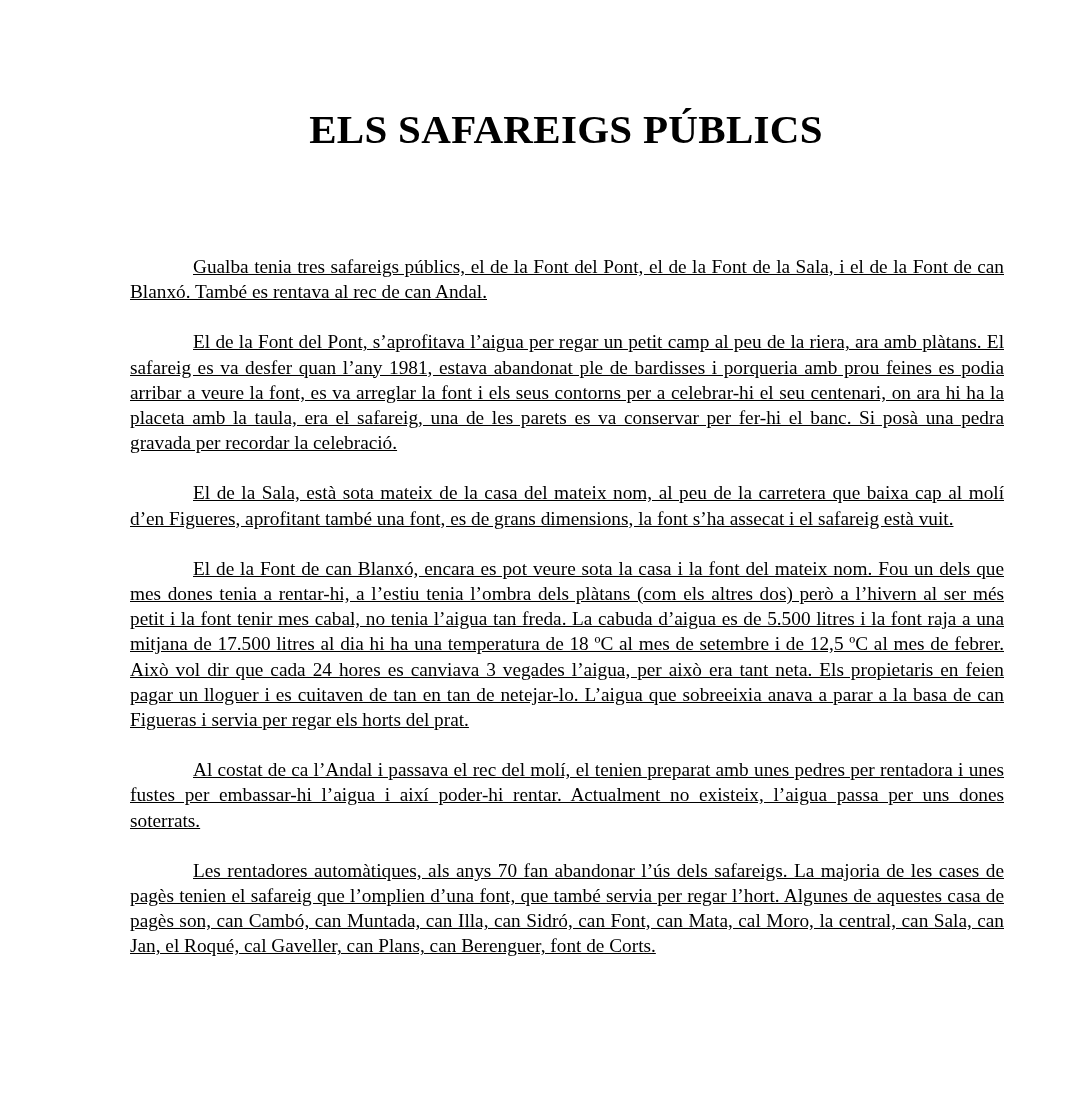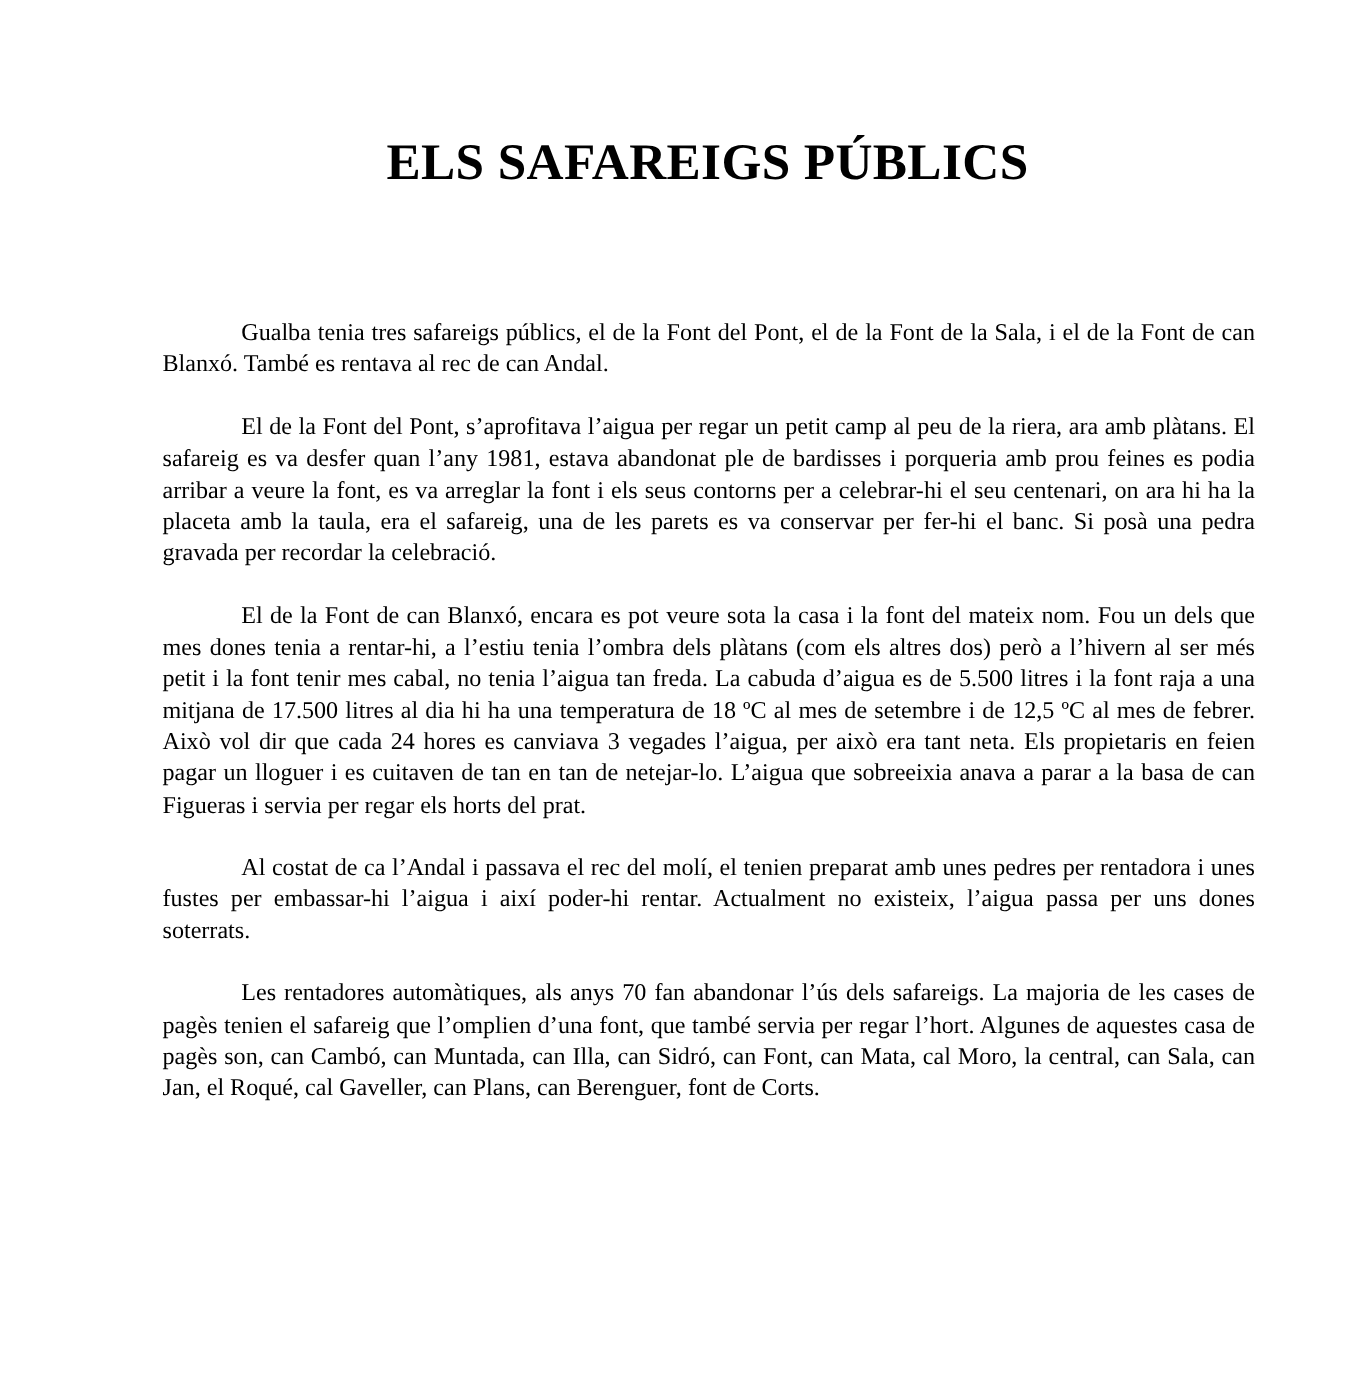--- a/index.html
+++ b/index.html
@@ -32,37 +32,39 @@
       font-size: 41px;
       line-height: 50px;
       margin: 0;
       letter-spacing: 0.3px;
     }
     .body-text {
       position: absolute;
       left: 130px;
       top: 254px;
       width: 874px;
+      text-decoration: underline;
     }
     .para {
       margin: 0 0 25px 0;
       font-size: 19.3px;
       line-height: 25.2px;
       text-align: justify;
       text-indent: 63px;
       transform-origin: left top;
     }
     .para:last-child { text-align: justify; }
   </style>
 </head>
 <body>
 
 <div class="page">
   <h1 class="title">ELS SAFAREIGS PÚBLICS</h1>
 
   <div class="body-text">
     <p class="para">Gualba tenia tres safareigs públics, el de la Font del Pont, el de la Font de la Sala, i el de la Font de can Blanxó. També es rentava al rec de can Andal.</p>
     <p class="para">El de la Font del Pont, s’aprofitava l’aigua per regar un petit camp al peu de la riera, ara amb plàtans. El safareig es va desfer quan l’any 1981, estava abandonat ple de bardisses i porqueria amb prou feines es podia arribar a veure la font, es va arreglar la font i els seus contorns per a celebrar-hi el seu centenari, on ara hi ha la placeta amb la taula, era el safareig, una de les parets es va conservar per fer-hi el banc. Si posà una pedra gravada per recordar la celebració.</p>
+    <p class="para">El de la Sala, està sota mateix de la casa del mateix nom, al peu de la carretera que baixa cap al molí d’en Figueres, aprofitant també una font, es de grans dimensions, la font s’ha assecat i el safareig està vuit.</p>
     <p class="para">El de la Font de can Blanxó, encara es pot veure sota la casa i la font del mateix nom. Fou un dels que mes dones tenia a rentar-hi, a l’estiu tenia l’ombra dels plàtans (com els altres dos) però a l’hivern al ser més petit i la font tenir mes cabal, no tenia l’aigua tan freda. La cabuda d’aigua es de 5.500 litres i la font raja a una mitjana de 17.500 litres al dia hi ha una temperatura de 18 ºC al mes de setembre i de 12,5 ºC al mes de febrer. Això vol dir que cada 24 hores es canviava 3 vegades l’aigua, per això era tant neta. Els propietaris en feien pagar un lloguer i es cuitaven de tan en tan de netejar-lo. L’aigua que sobreeixia anava a parar a la basa de can Figueras i servia per regar els horts del prat.</p>
     <p class="para">Al costat de ca l’Andal i passava el rec del molí, el tenien preparat amb unes pedres per rentadora i unes fustes per embassar-hi l’aigua i així poder-hi rentar. Actualment no existeix, l’aigua passa per uns dones soterrats.</p>
     <p class="para">Les rentadores automàtiques, als anys 70 fan abandonar l’ús dels safareigs. La majoria de les cases de pagès tenien el safareig que l’omplien d’una font, que també servia per regar l’hort. Algunes de aquestes casa de pagès son, can Cambó, can Muntada, can Illa, can Sidró, can Font, can Mata, cal Moro, la central, can Sala, can Jan, el Roqué, cal Gaveller, can Plans, can Berenguer, font de Corts.</p>
   </div>
 </div>
 
 </body></html>

